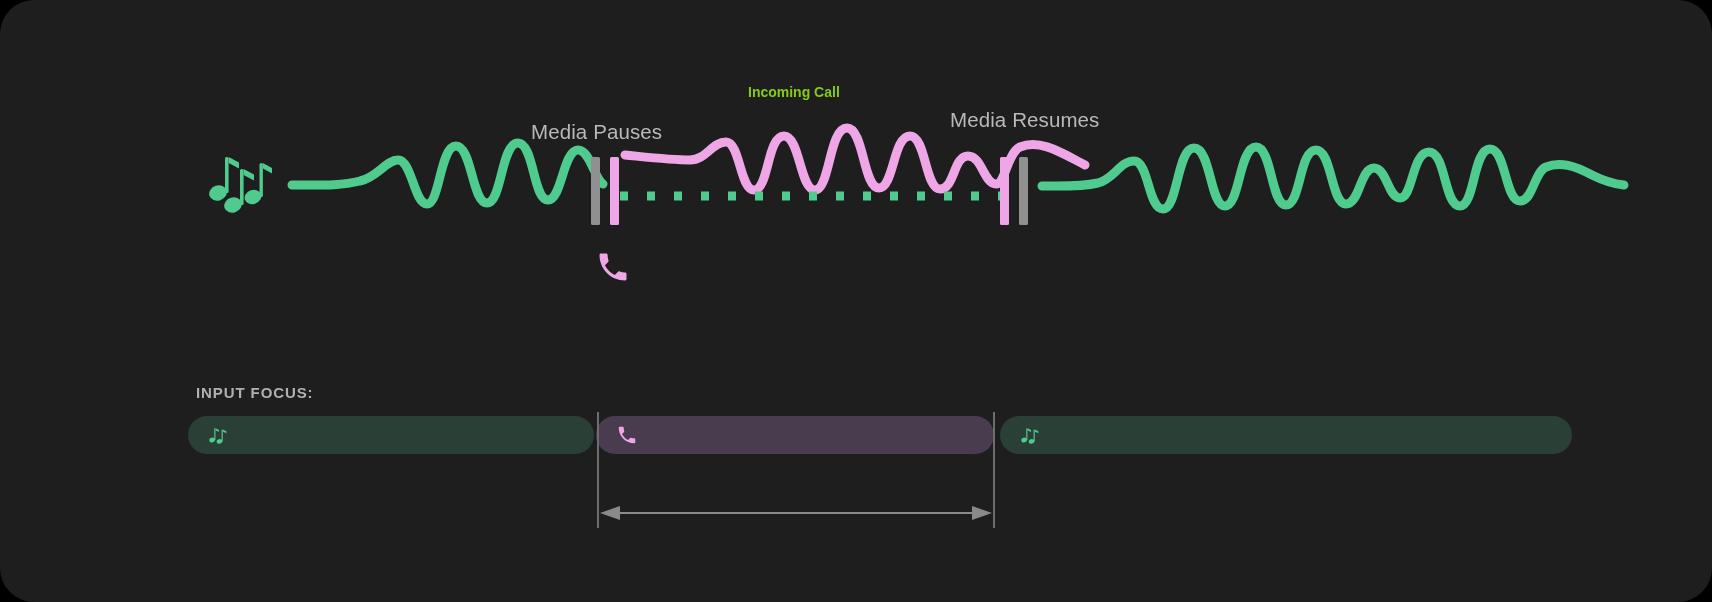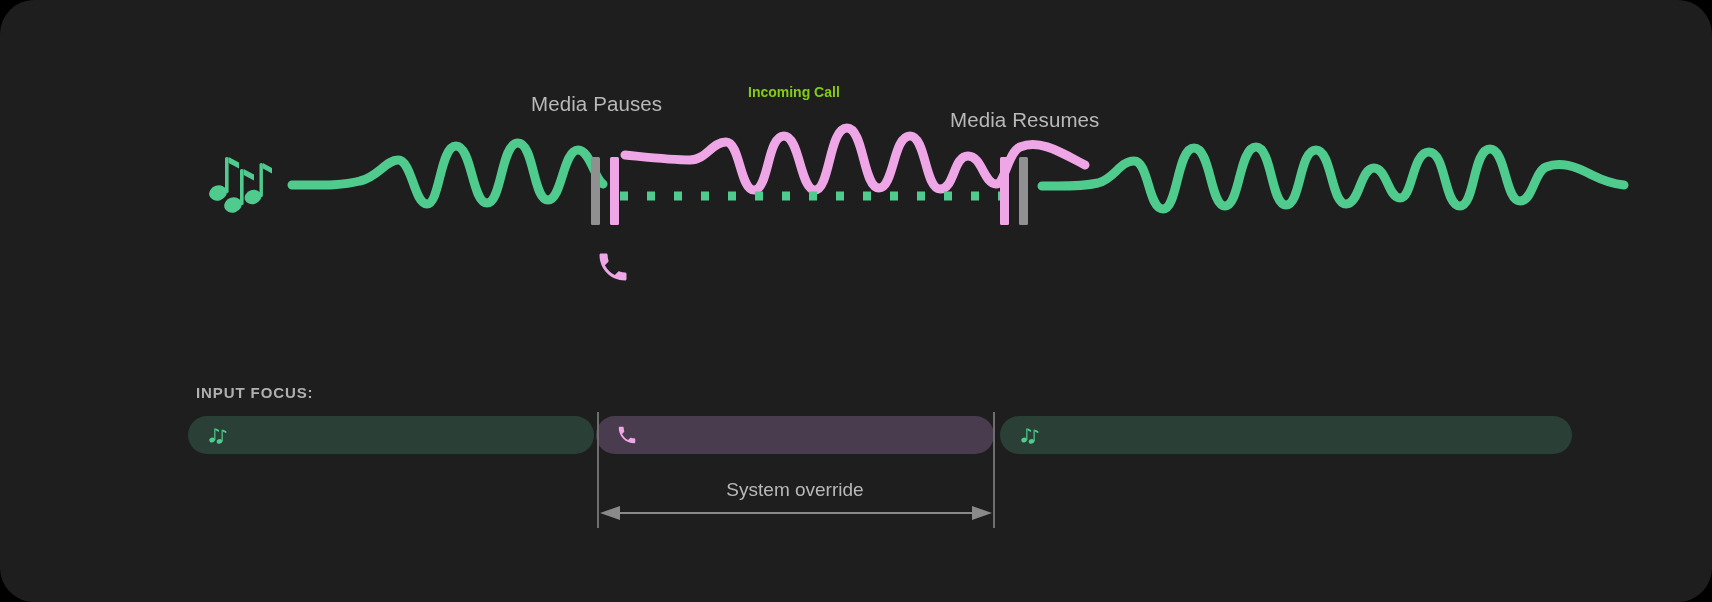--- a/index.html
+++ b/index.html
@@ -30,21 +30,21 @@
     width: 1712px;
     height: 340px;
   }
   .tl-label {
     position: absolute;
     color: #b9b9b9;
     font-size: 20.5px;
     white-space: nowrap;
     letter-spacing: 0.1px;
   }
-  #label-pauses  { left: 531px; top: 92px; }
+  #label-pauses  { left: 531px; top: 120px; }
   #label-resumes { left: 950px; top: 108px; }
   #label-call {
     position: absolute;
     left: 748px; top: 84px;
     color: #84cc16;
     font-size: 14px;
     font-weight: 700;
     white-space: nowrap;
   }
 
@@ -238,15 +238,14 @@
   </div>
 
   <svg id="override-group" viewBox="0 0 1712 602">
     <line x1="598" y1="412" x2="598" y2="528" stroke="#6e6e6e" stroke-width="2"></line>
     <line x1="994" y1="412" x2="994" y2="528" stroke="#6e6e6e" stroke-width="2"></line>
     <line x1="604" y1="513" x2="988" y2="513" stroke="#8a8a8a" stroke-width="2"></line>
     <path d="M600,513 L620,506 L620,520 Z" fill="#8a8a8a"></path>
     <path d="M992,513 L972,506 L972,520 Z" fill="#8a8a8a"></path>
   </svg>
 
-  <div id="override-label">System override</div>
 
 </div>
 
 </body></html>

